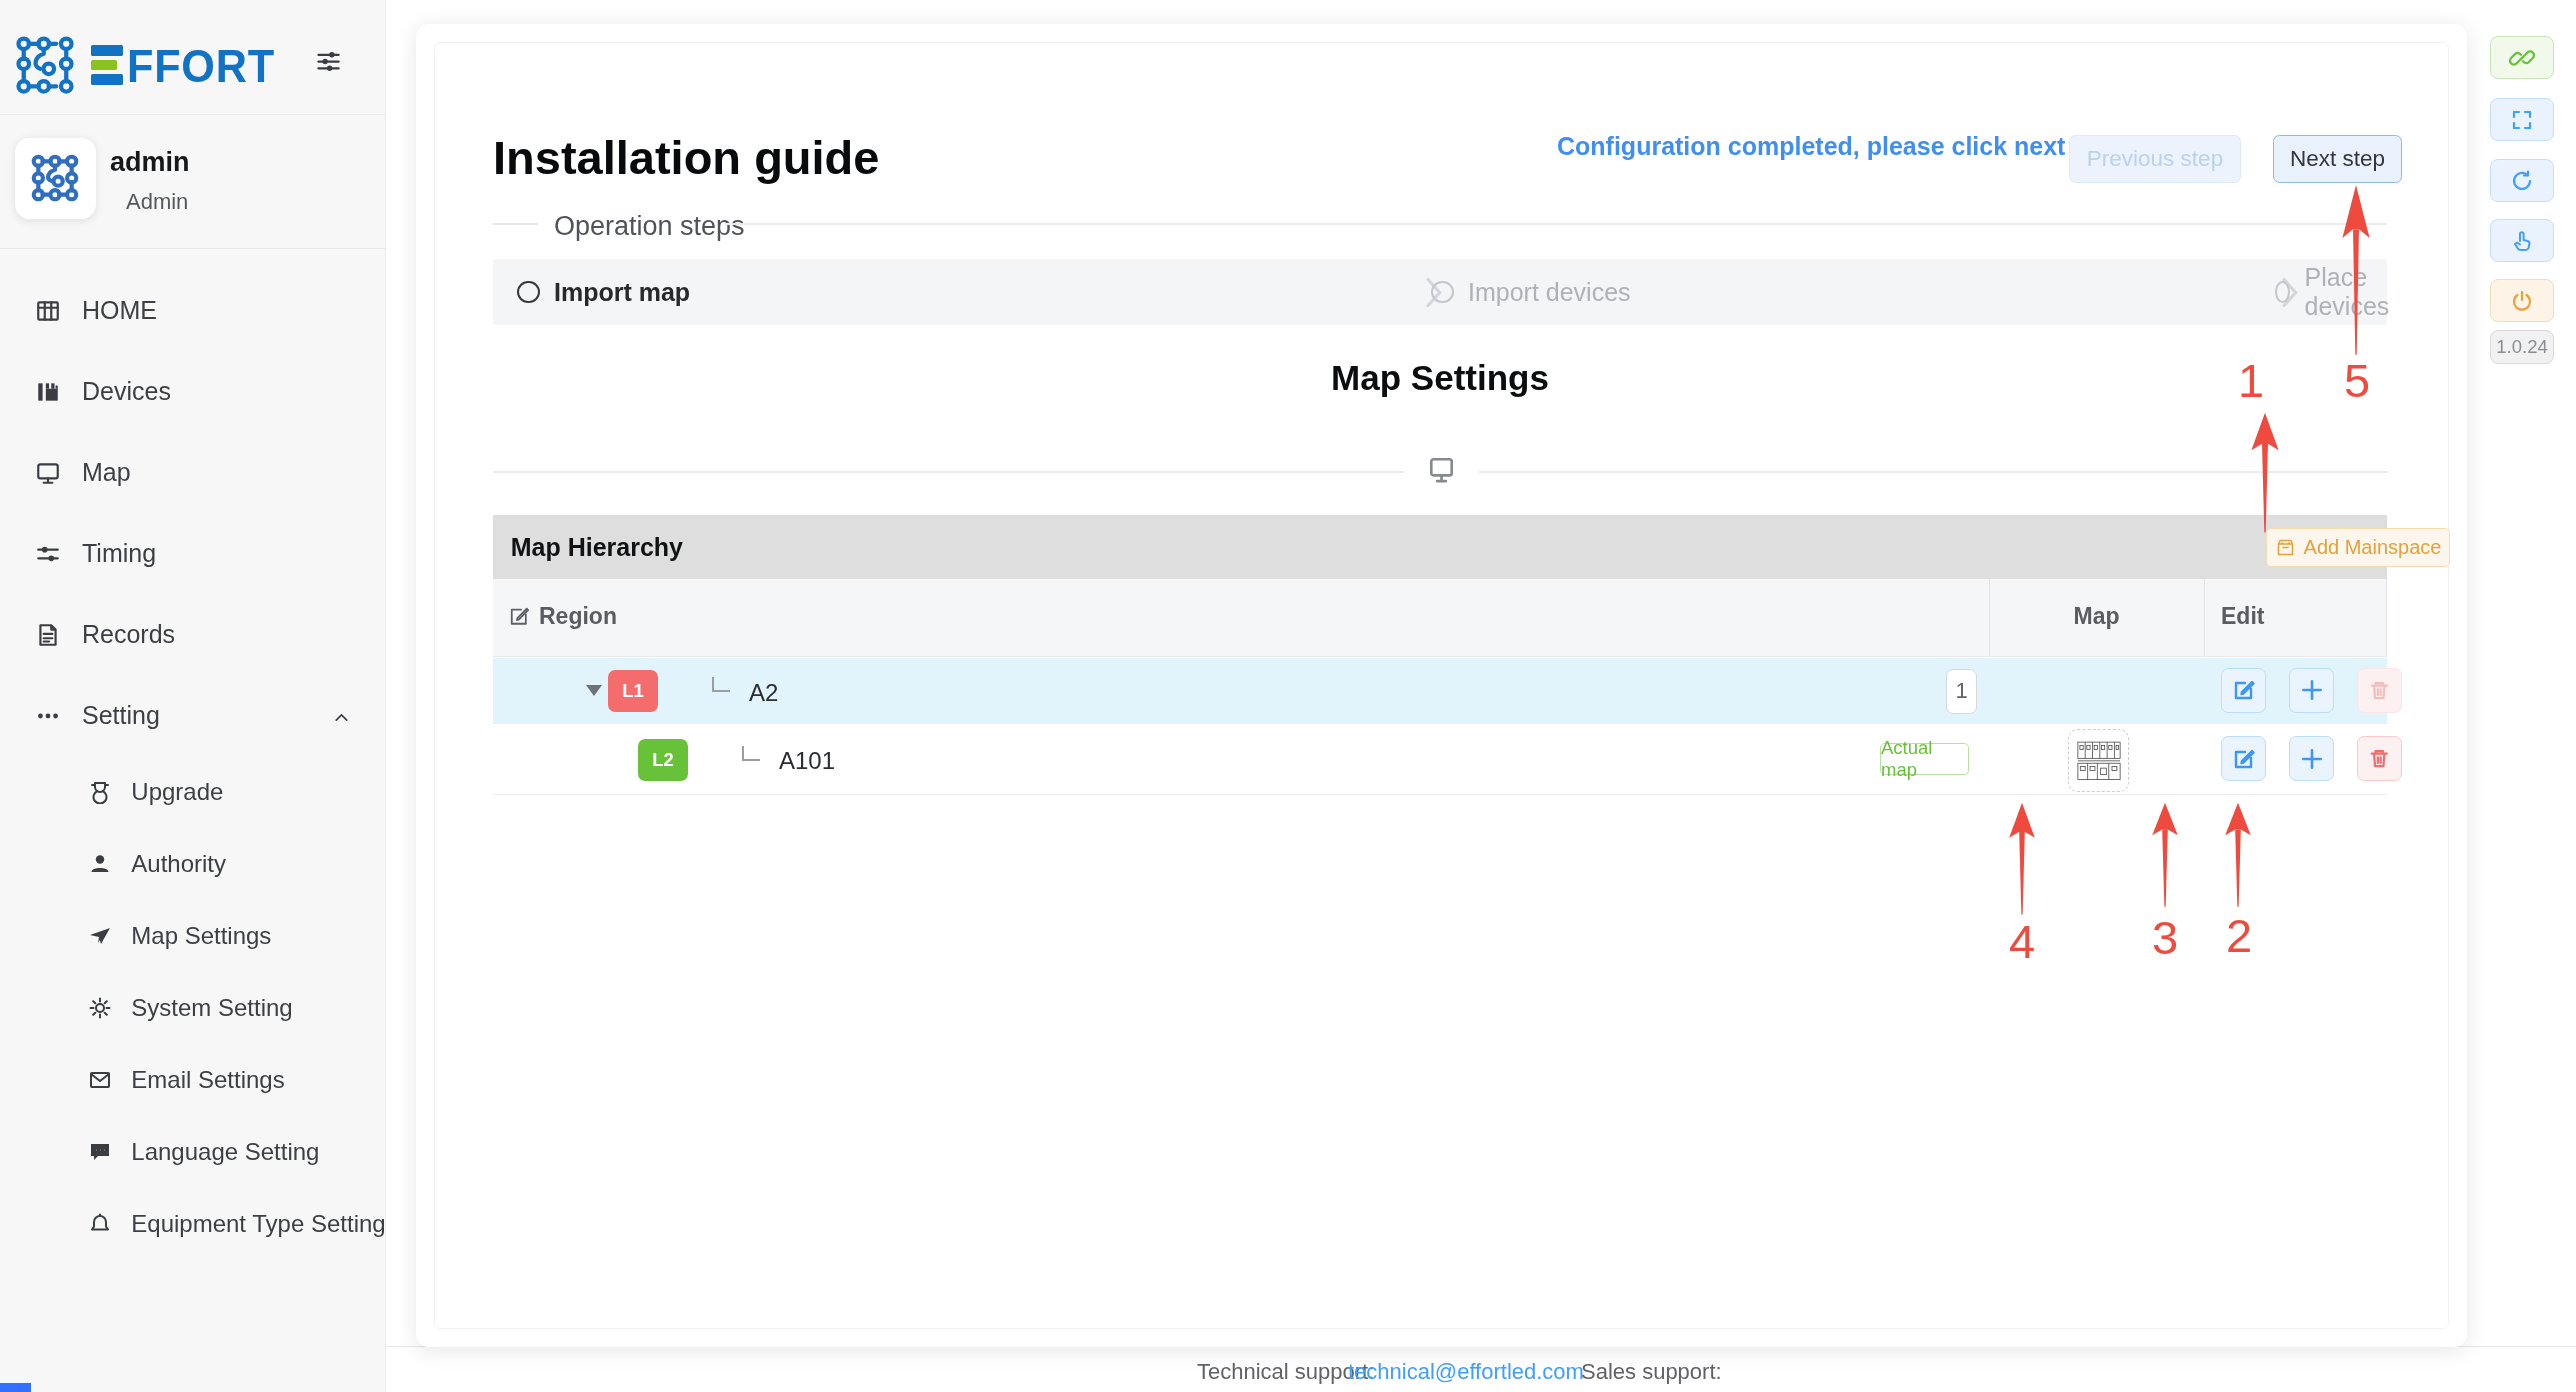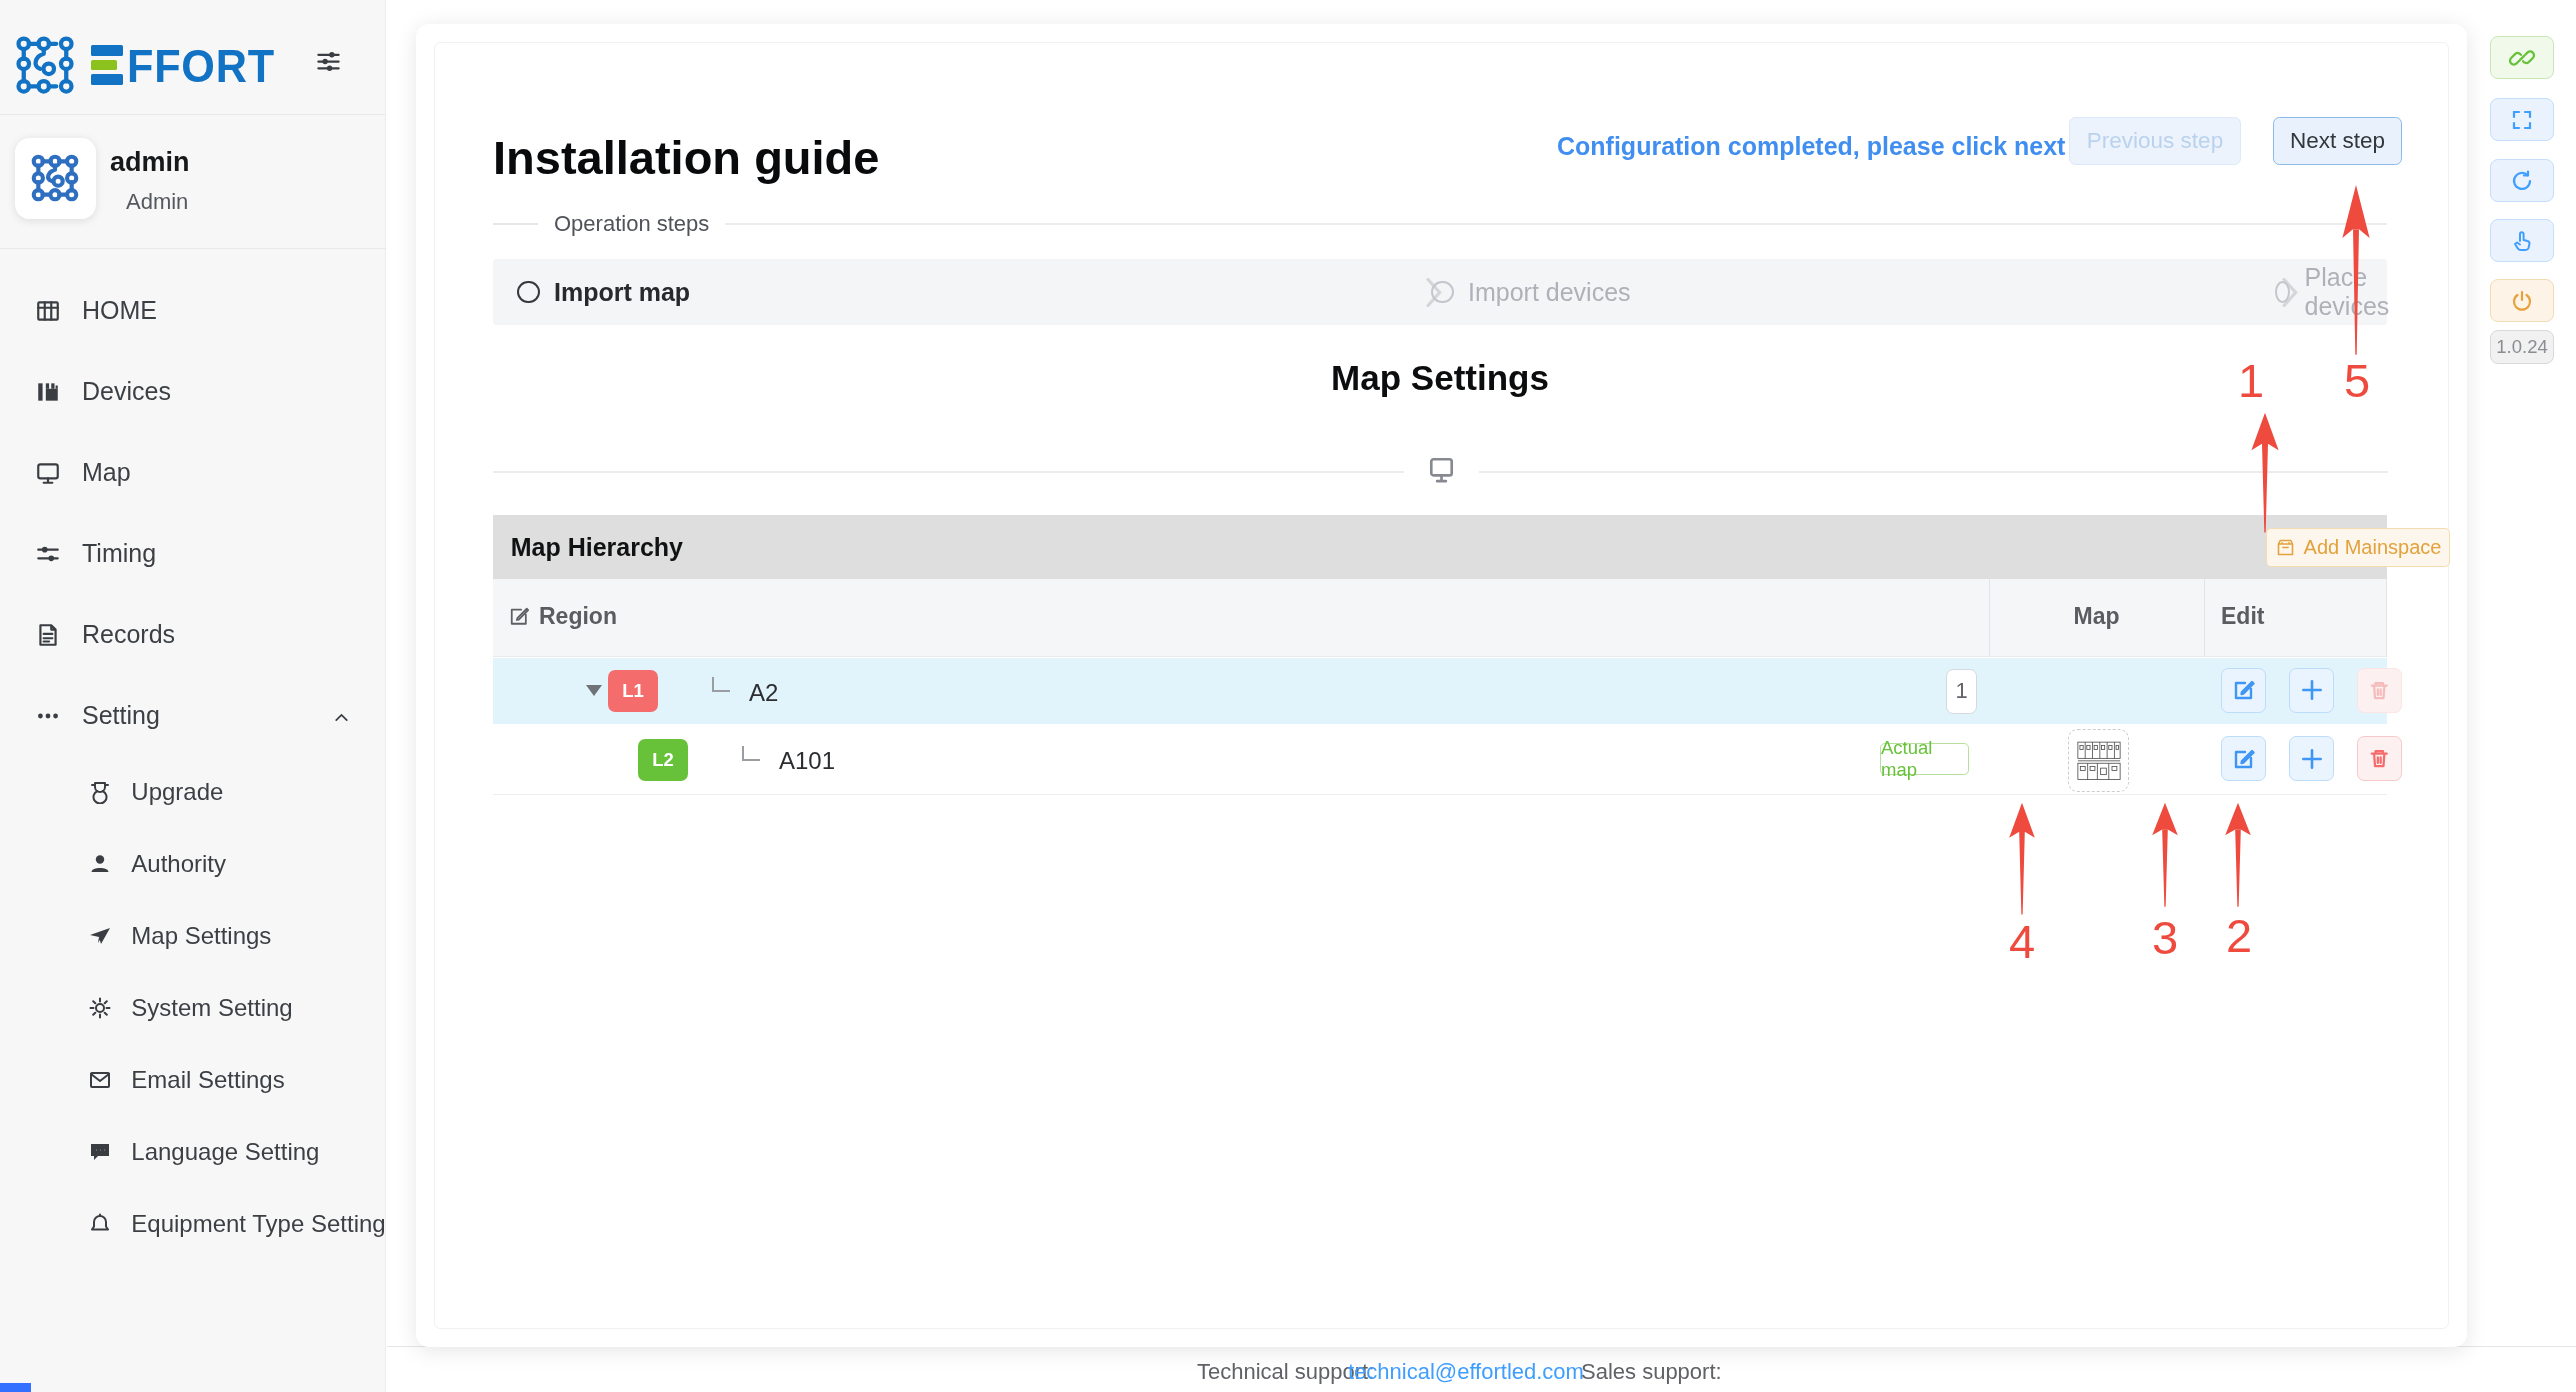--- a/index.html
+++ b/index.html
@@ -49,28 +49,28 @@
 
   
   .card { position:absolute; left:416px; top:24px; width:2051px; height:1323px;
     background:#fff; border-radius:13px; box-shadow:0 3.2px 21px rgba(0,0,0,.10); z-index:1; }
   .card-hairline { position:absolute; inset:17.7px; border:0.8px solid #f1f1f3;
     border-radius:6.4px; pointer-events:none; }
 
   .page-title { position:absolute; left:77px; top:90px; font-size:47px; font-weight:700; color:#090a0b;margin-top:16px; }
   .notice { position:absolute; left:1141px; top:108px; font-size:25px; font-weight:700; color:#3f8ef0; }
   .btn-step { position:absolute; height:48px; border-radius:6.4px; font-size:22.5px;
-    display:flex; align-items:center; justify-content:center; cursor:pointer; }
+    display:flex; align-items:center; justify-content:center; cursor:pointer;margin-top:18px; }
   .btn-prev { left:1653px; top:93px; width:172px; background:#ecf3fc;
     border:0.8px solid #dde9f8; color:#bad2ee; }
   .btn-next { left:1857px; top:93px; width:129px; background:#e9f2fc;
     border:0.8px solid #8db9e9; color:#33373c; }
 
   .op-divider-l { position:absolute; left:77px; top:199px; width:45px; height:1.6px; background:#e6e7e9; }
-  .op-label { position:absolute; left:138px; top:187px; font-size:22px; color:#505358; }
+  .op-label { position:absolute; left:138px; top:187px; font-size:27px; color:#505358; }
   .op-divider-r { position:absolute; left:309px; top:199px; width:1662px; height:1.6px; background:#ececee; }
 
   .stepper { position:absolute; left:77px; top:235px; width:1894px; height:66px;
     background:#f4f5f7; border-radius:3.2px; }
   .step { position:absolute; top:0; height:66px; display:flex; align-items:center; gap:14.5px; }
   .step-circle { width:22.5px; height:22.5px; border-radius:50%; background:transparent; }
   .step.active .step-circle { border:2.4px solid #36393d; }
   .step.idle .step-circle { border:2.4px solid #c3c7cd; }
   .step.active .step-label { font-size:25px; font-weight:700; color:#27292c; }
   .step.idle .step-label { font-size:25px; color:#aeb1b7; }

